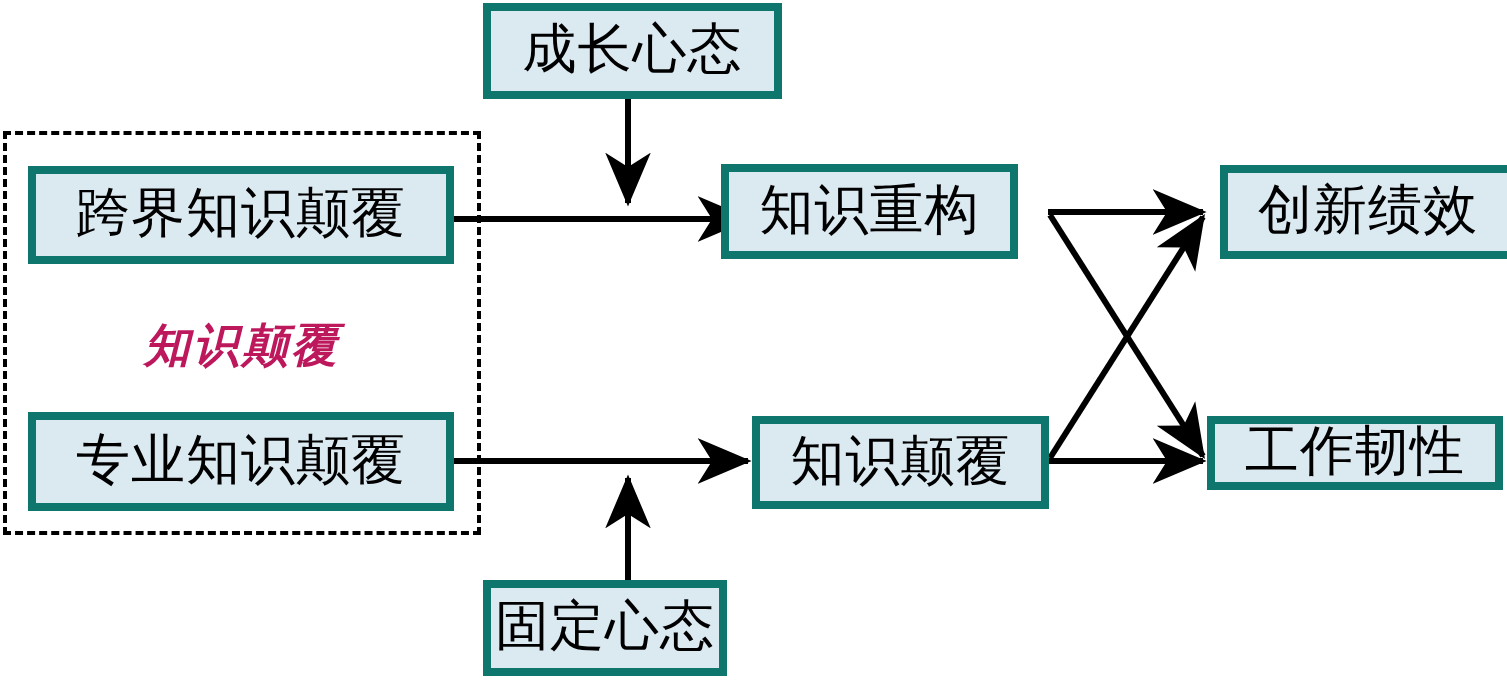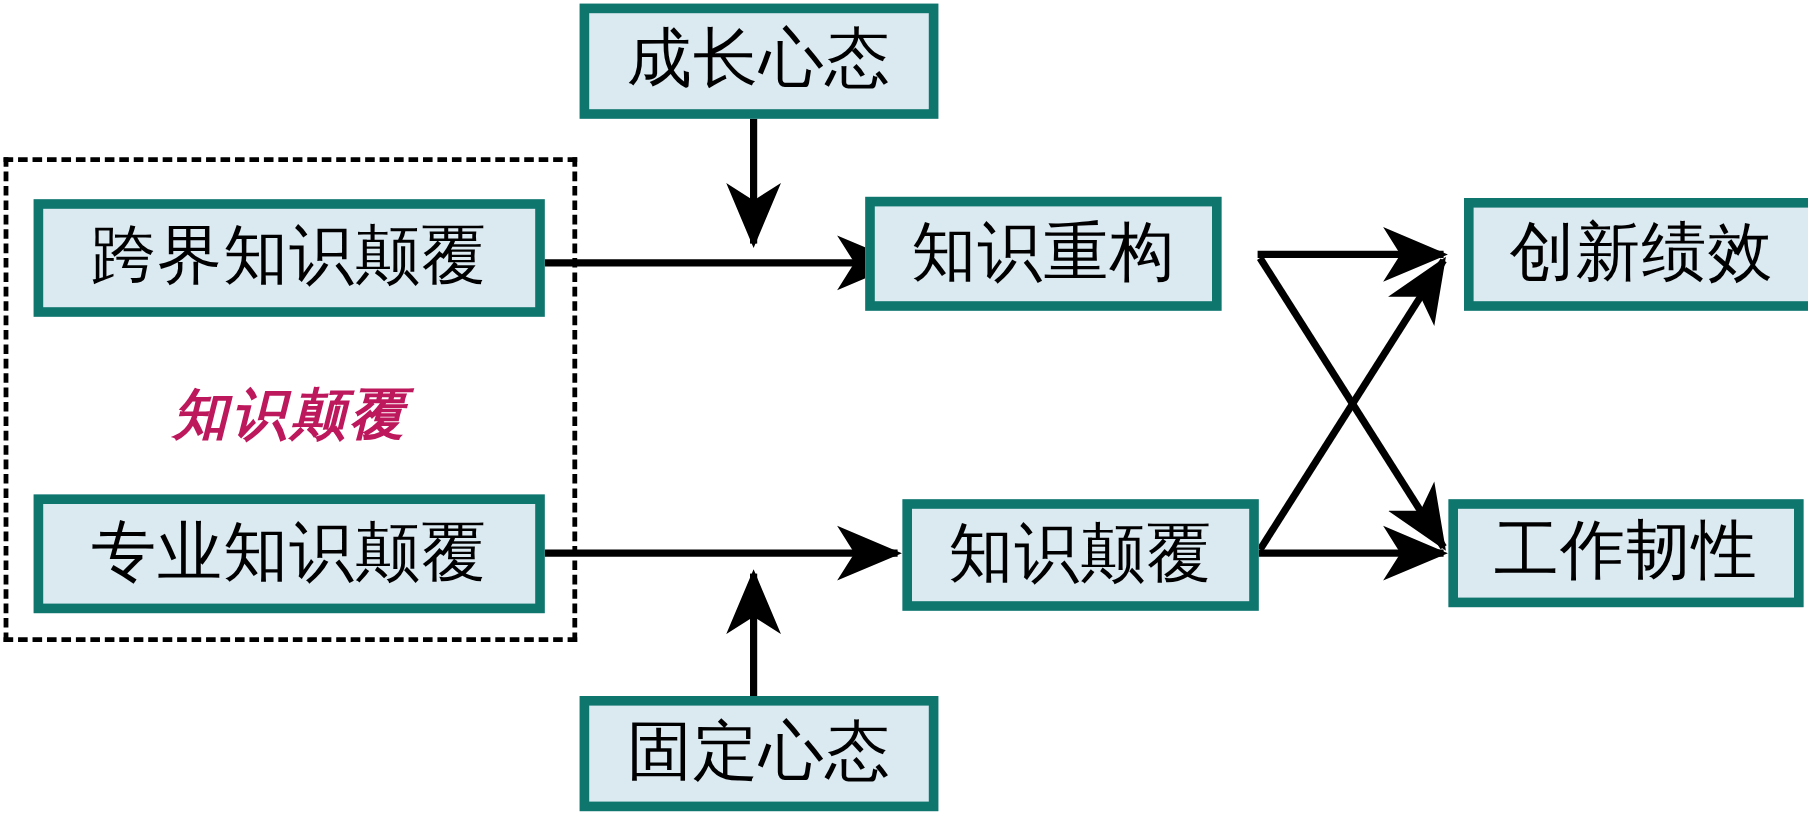--- a/index.html
+++ b/index.html
@@ -109,21 +109,21 @@
   </div>
 
   <div class="node-box" style="left:752px; top:416px; width:297px; height:93px;">
     <span class="node-label">知识颠覆</span>
   </div>
 
   <div class="node-box" style="left:1207px; top:165px; width:296px; height:94px;margin-left:13px;">
     <span class="node-label">创新绩效</span>
   </div>
 
-  <div class="node-box" style="left:1207px; top:416px; width:296px; height:90px;">
+  <div class="node-box" style="left:1207px; top:416px; width:296px; height:74px;">
     <span class="node-label">工作韧性</span>
   </div>
 
-  <div class="node-box" style="left:483px; top:580px; width:299px; height:96px;">
+  <div class="node-box" style="left:483px; top:580px; width:244px; height:96px;">
     <span class="node-label">固定心态</span>
   </div>
 
 </div>
 
 </body></html>

